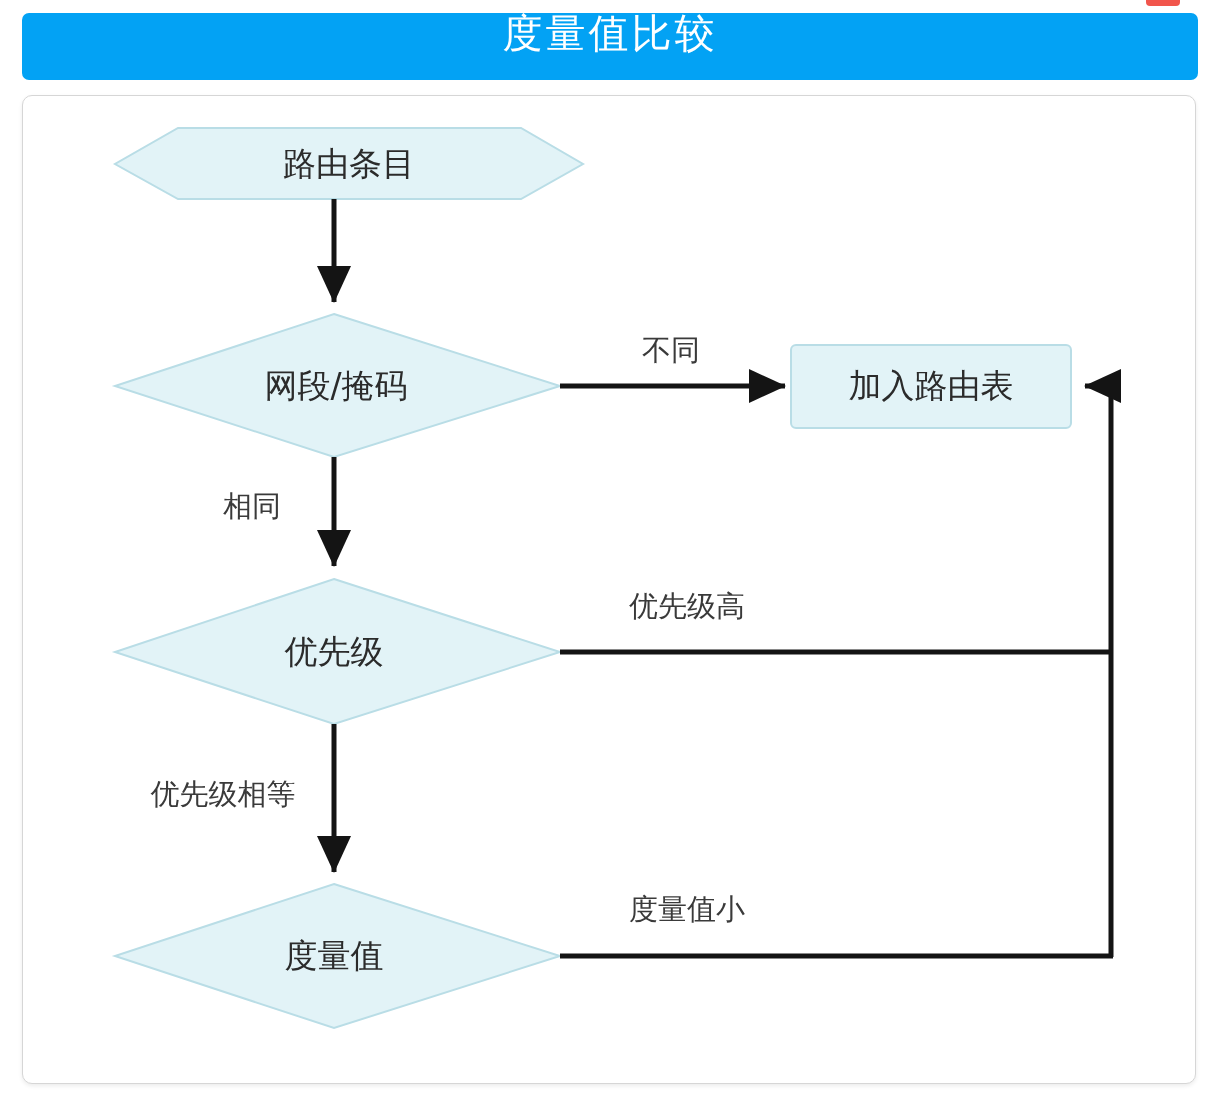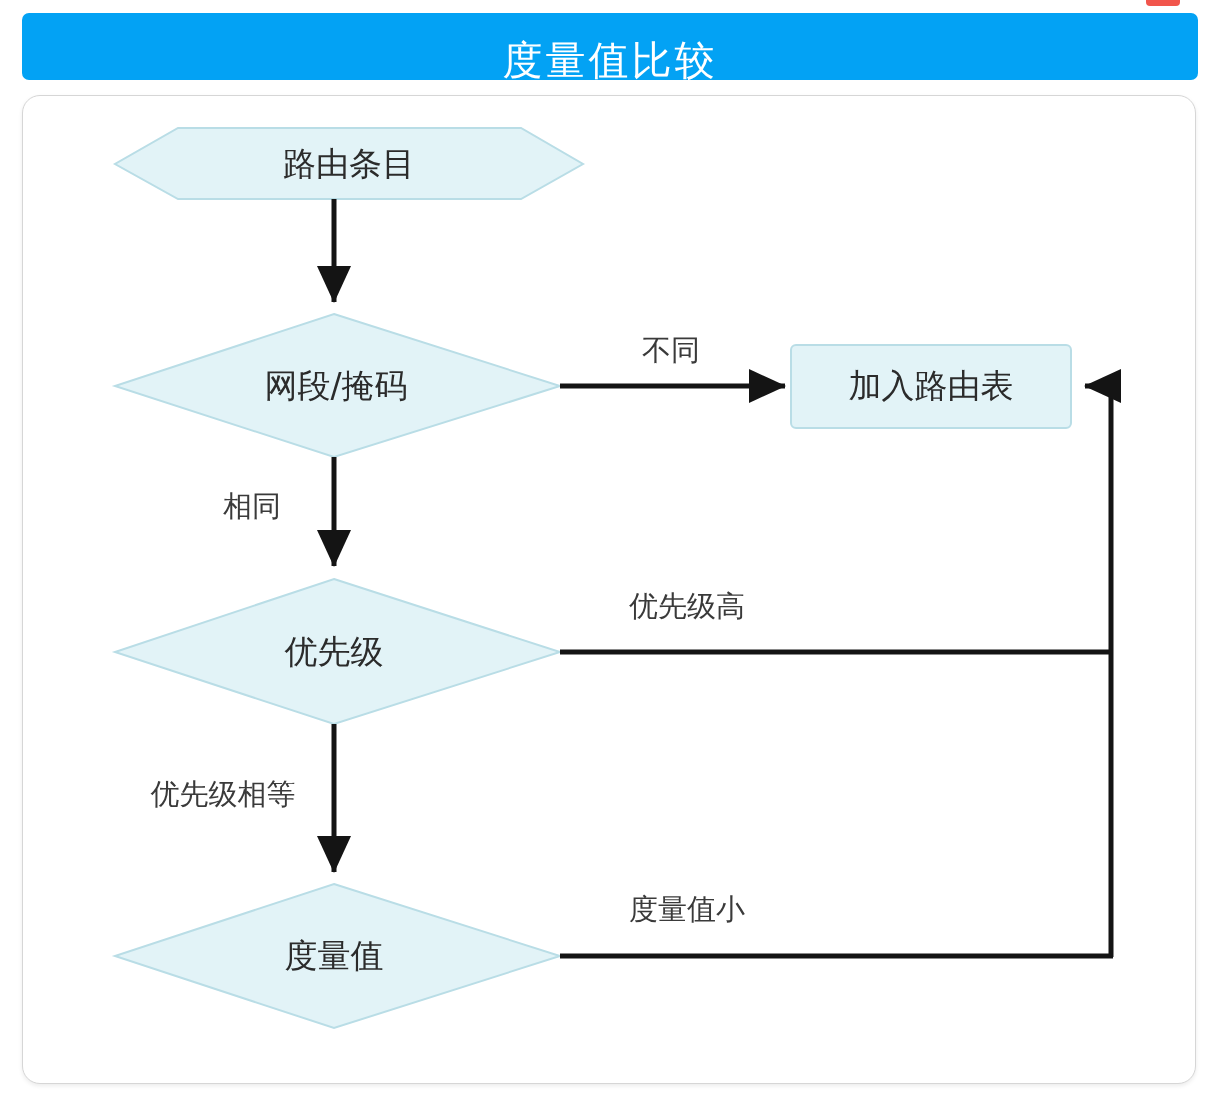--- a/index.html
+++ b/index.html
@@ -34,21 +34,21 @@
   
   .header-bar {
     position: absolute;
     left: 22px;
     top: 13px;
     width: 1176px;
     height: 67px;
     background: #03a2f4;
     border-radius: 7px;
     display: flex;
-    align-items: flex-end;
+    align-items: flex-start;
     justify-content: center;
     box-sizing: border-box;
     z-index: 3;
   }
   .header-title {
     color: #ffffff;
     font-size: 40px;
     font-weight: 400;
     letter-spacing: 3px;
     line-height: 1;
@@ -56,21 +56,21 @@
   }
   
   .card {
     position: absolute;
     left: 22px;
     top: 95px;
     width: 1174px;
     height: 989px;
     background: #ffffff;
     border: 1px solid #d6d6d6;
-    border-radius: 18px;
+    border-radius: 10px;
     box-shadow: 0 2px 4px rgba(0,0,0,0.08);
     box-sizing: border-box;
     overflow: hidden;
   }
   .flow-svg {
     position: absolute;
     left: 0;
     top: 0;
     width: 1174px;
     height: 989px;

